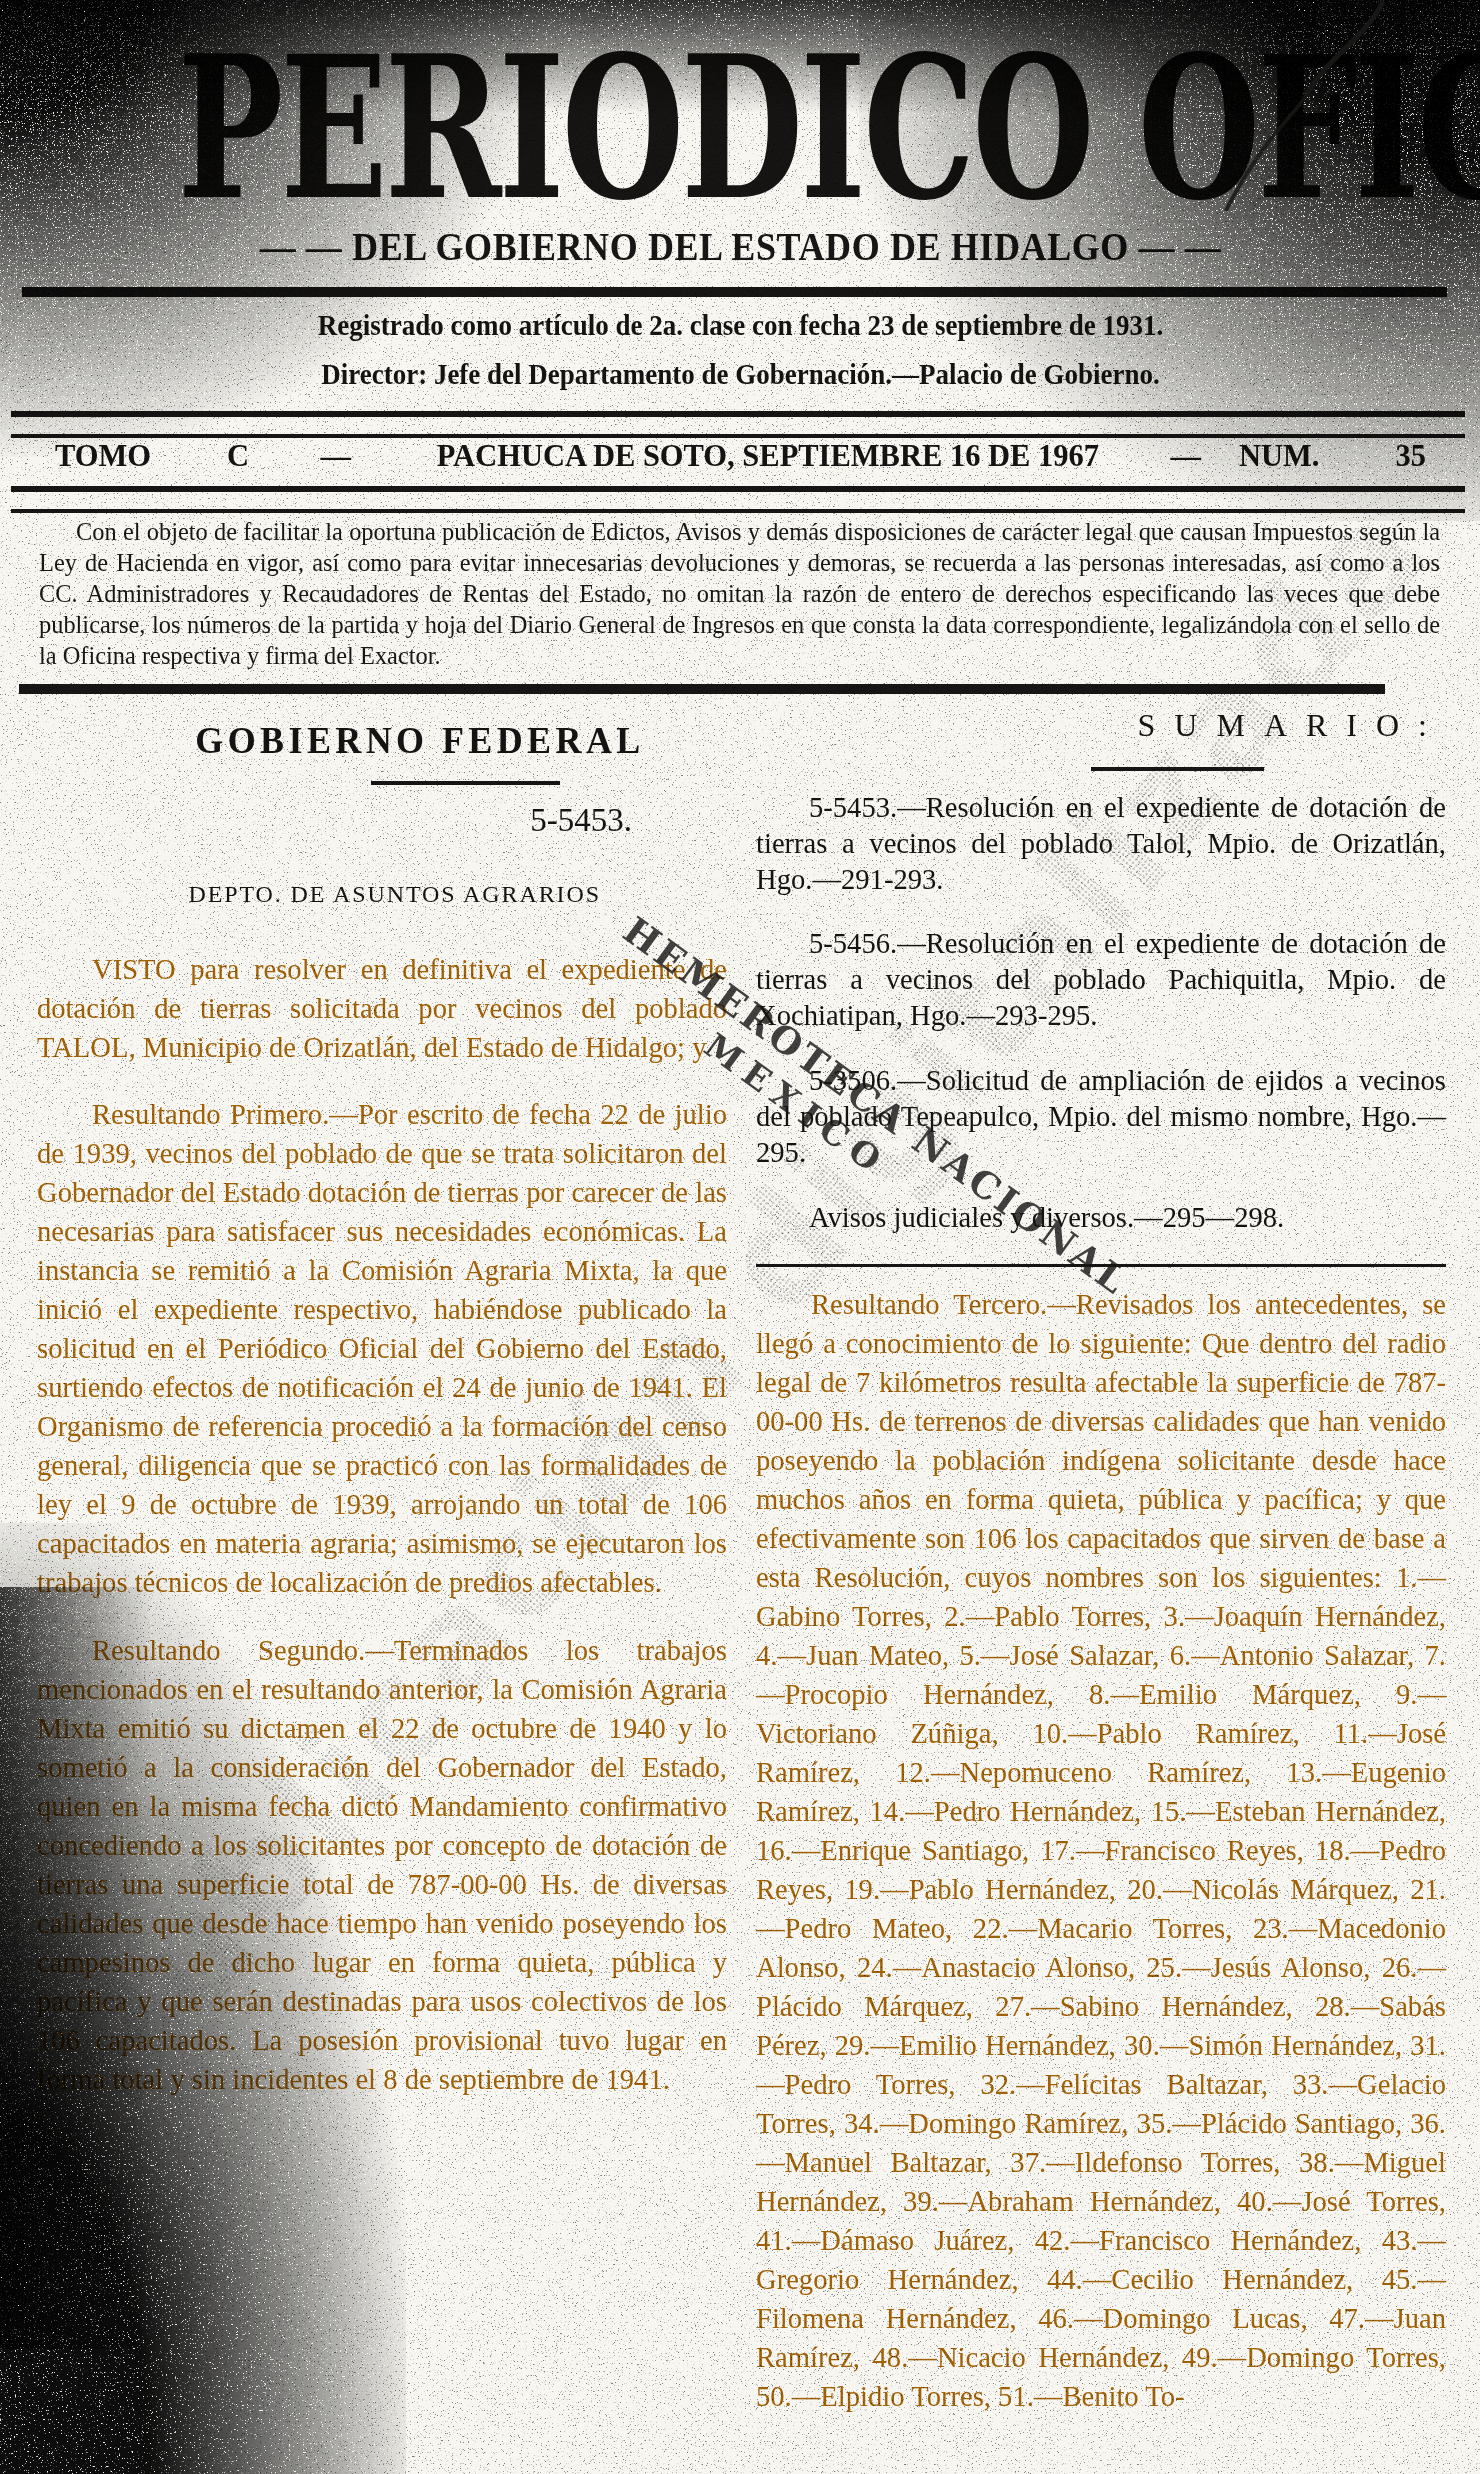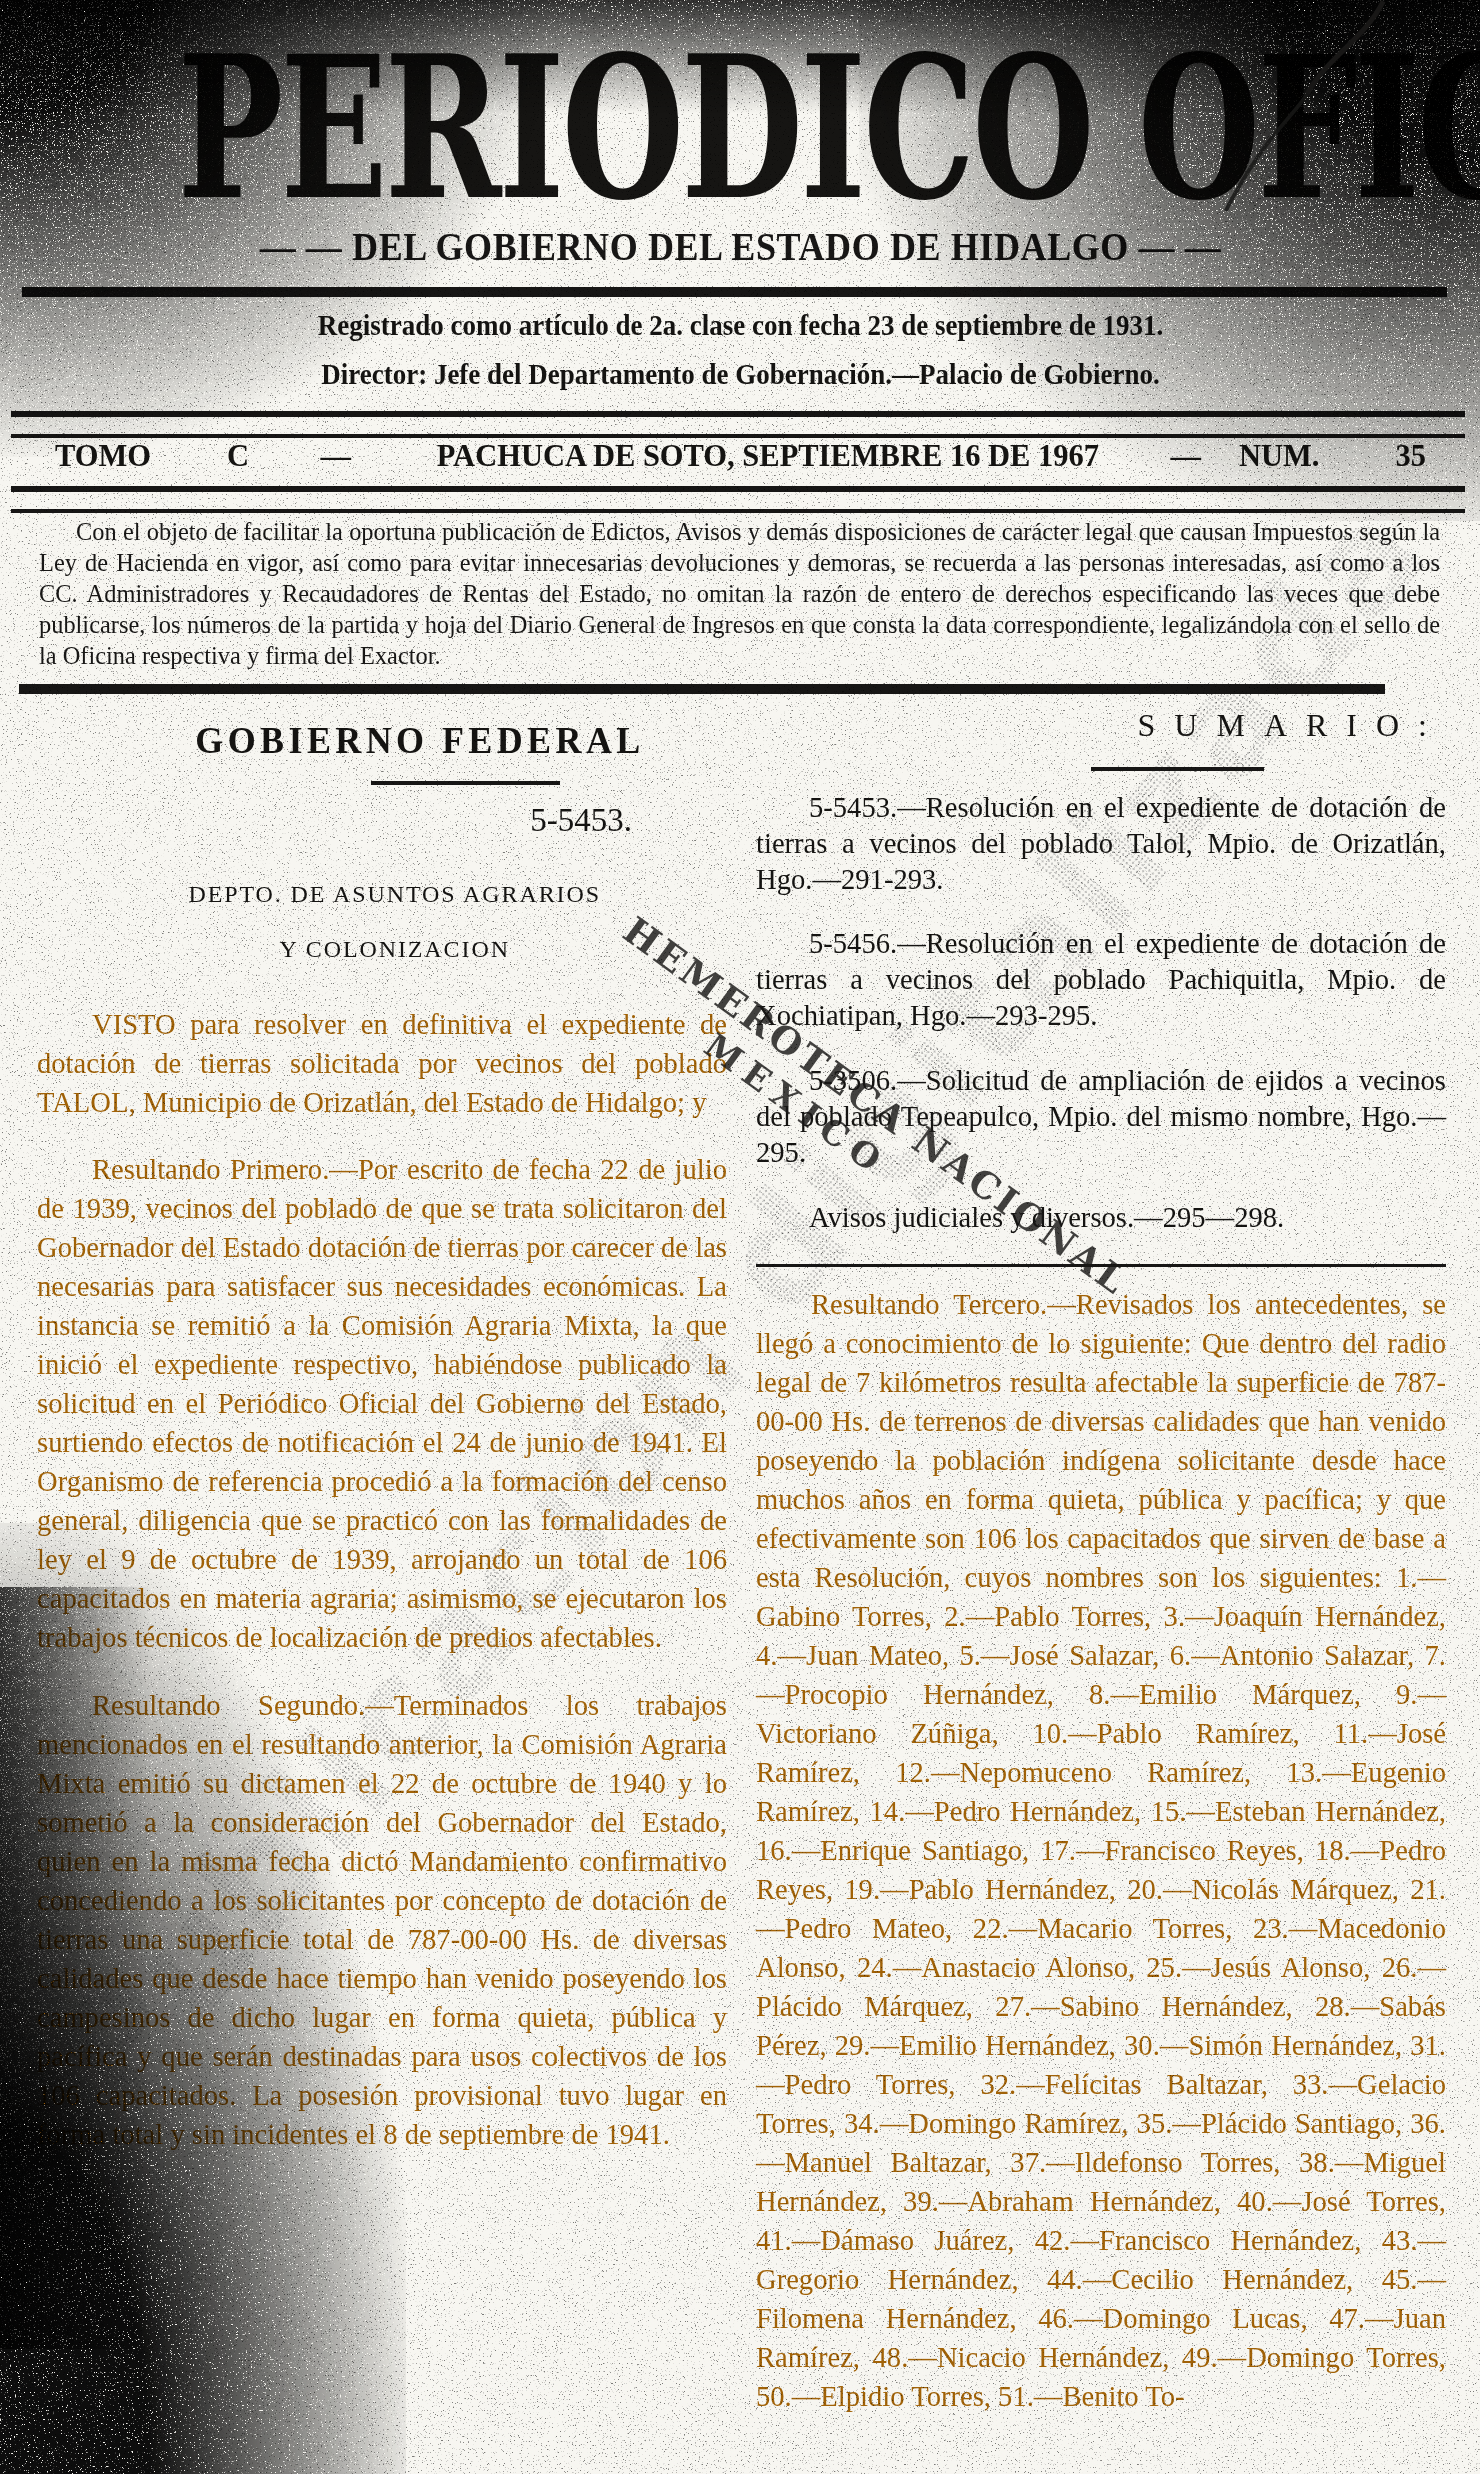--- a/index.html
+++ b/index.html
@@ -131,21 +131,20 @@
   <div class="rule-b"></div>
 
   <div class="columns">
 
     <div class="col">
       <div class="gob-heading">GOBIERNO FEDERAL</div>
       <div class="gob-rule"></div>
       <div class="file-number">5-5453.</div>
       <div class="dept-heading">
         <div>DEPTO. DE ASUNTOS AGRARIOS</div>
-        <div>Y COLONIZACION</div>
       </div>
       <p class="body-text left-p1">VISTO para resolver en definitiva el expediente de dotación de tierras solicitada por vecinos del poblado TALOL, Municipio de Orizatlán, del Estado de Hidalgo; y</p>
       <p class="body-text left-p">Resultando Primero.—Por escrito de fecha 22 de julio de 1939, vecinos del poblado de que se trata solicitaron del Gobernador del Estado dotación de tierras por carecer de las necesarias para satisfacer sus necesidades económicas. La instancia se remitió a la Comisión Agraria Mixta, la que inició el expediente respectivo, habiéndose publicado la solicitud en el Periódico Oficial del Gobierno del Estado, surtiendo efectos de notificación el 24 de junio de 1941. El Organismo de referencia procedió a la formación del censo general, diligencia que se practicó con las formalidades de ley el 9 de octubre de 1939, arrojando un total de 106 capacitados en materia agraria; asimismo, se ejecutaron los trabajos técnicos de localización de predios afectables.</p>
       <p class="body-text left-p">Resultando Segundo.—Terminados los trabajos mencionados en el resultando anterior, la Comisión Agraria Mixta emitió su dictamen el 22 de octubre de 1940 y lo sometió a la consideración del Gobernador del Estado, quien en la misma fecha dictó Mandamiento confirmativo concediendo a los solicitantes por concepto de dotación de tierras una superficie total de 787-00-00 Hs. de diversas calidades que desde hace tiempo han venido poseyendo los campesinos de dicho lugar en forma quieta, pública y pacífica y que serán destinadas para usos colectivos de los 106 capacitados. La posesión provisional tuvo lugar en forma total y sin incidentes el 8 de septiembre de 1941.</p>
     </div>
 
     <div class="col">
       <div class="sumario-heading">SUMARIO:</div>
       <div class="sumario-rule"></div>
       <div class="sumario-items">

